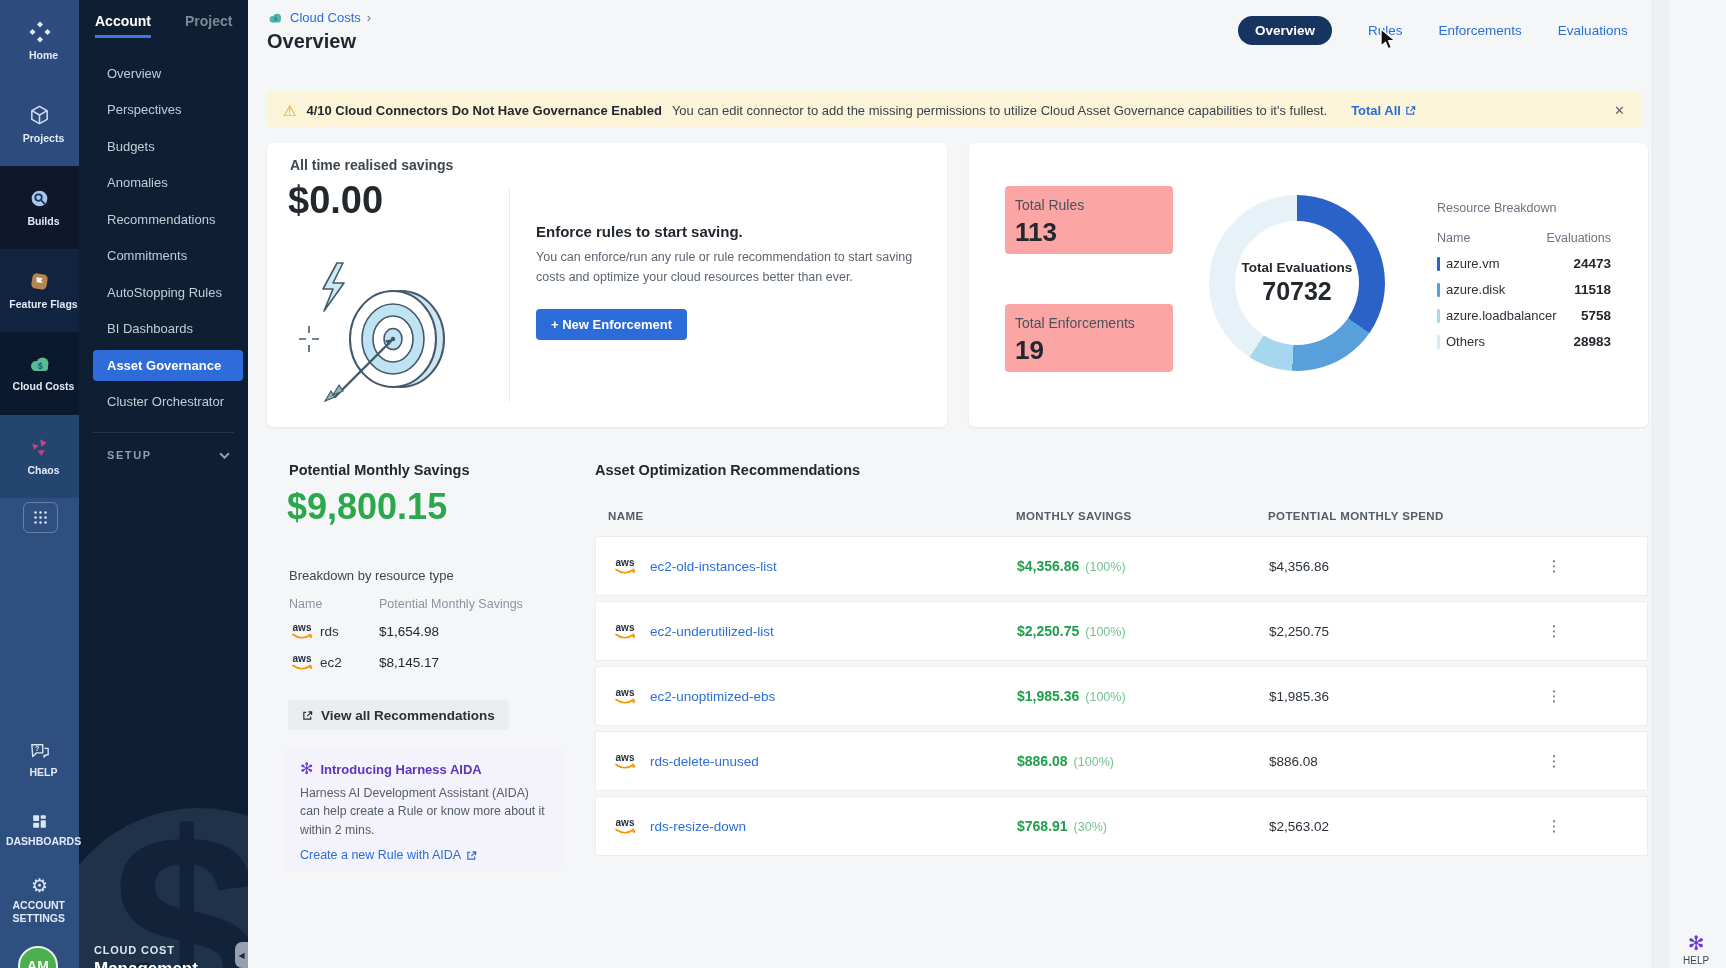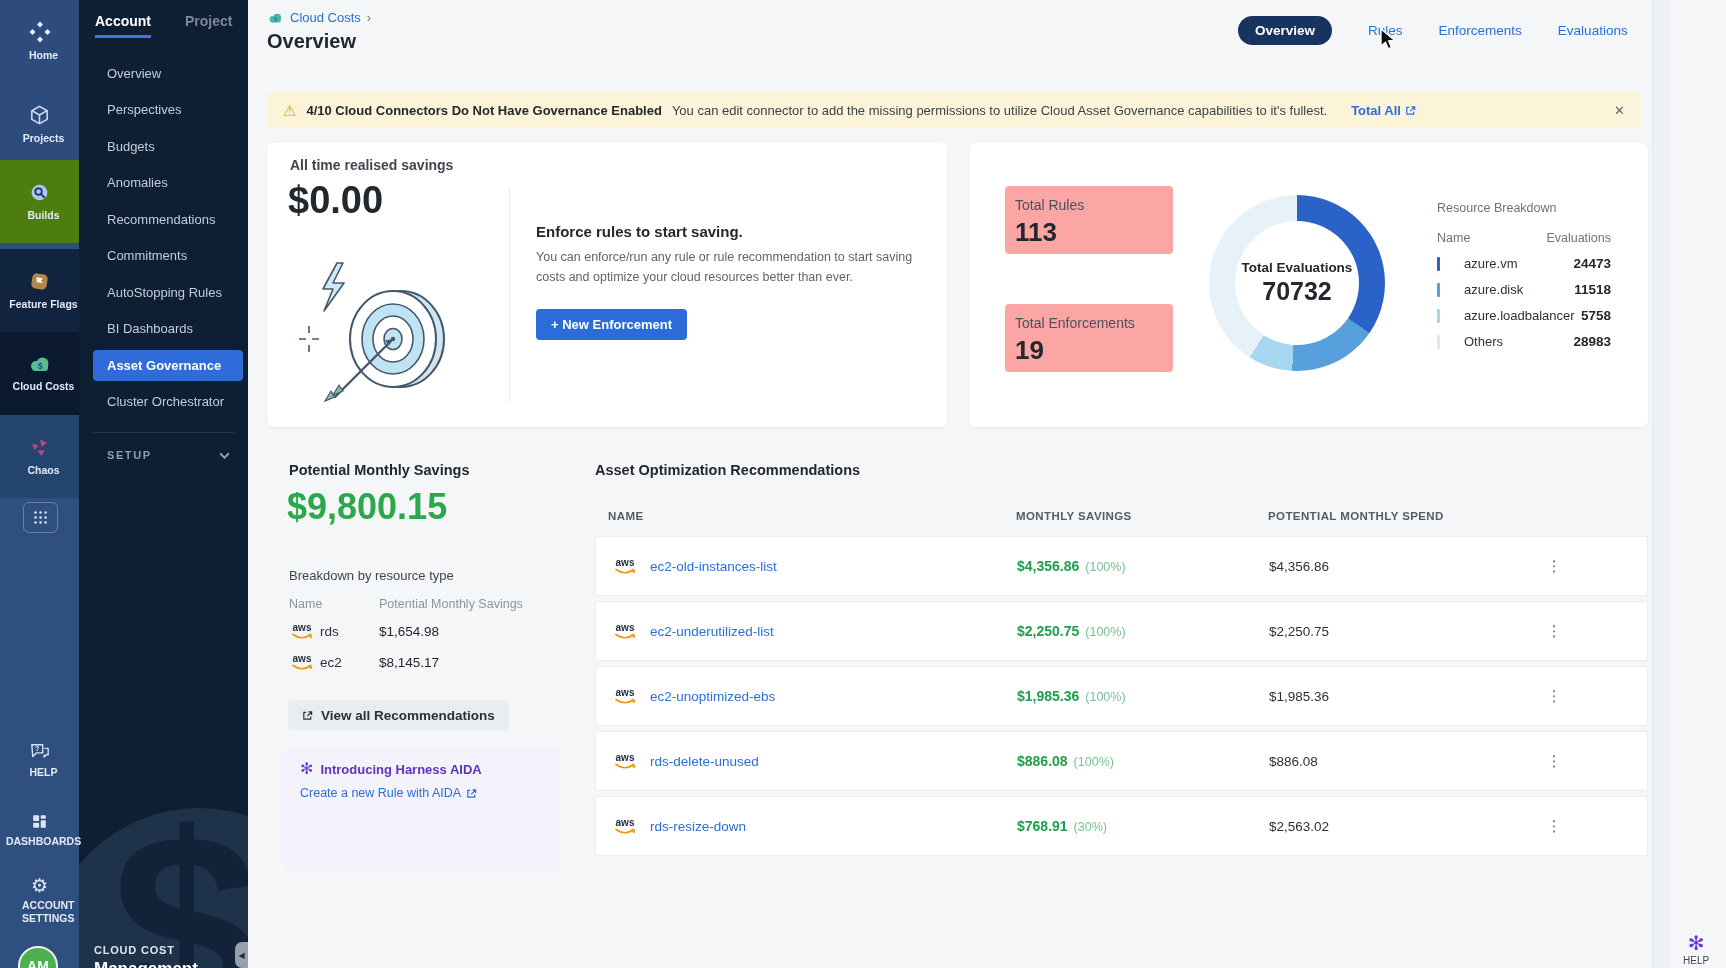--- a/index.html
+++ b/index.html
@@ -2,24 +2,24 @@
 <html><head>
 <meta charset="utf-8">
 <style>
   html,body{margin:0;padding:0;background:#dfe3e8;}
   #app{position:relative;width:1726px;height:968px;background:#f4f6f8;overflow:hidden;
        font-family:"Liberation Sans",sans-serif;-webkit-font-smoothing:antialiased;}
   
   #rail{position:absolute;left:0;top:0;width:79px;height:968px;background:#2e4f80;z-index:3;}
   .tile{position:absolute;left:0;width:79px;height:83px;display:flex;flex-direction:column;
         align-items:center;justify-content:center;gap:5px;cursor:pointer;}
-  .tile .lbl,.rail-b .lbl{font-size:10.5px;color:#e3eaf7;font-weight:600;text-align:right;line-height:1.25;padding-left:8px;}
+  .tile .lbl,.rail-b .lbl{font-size:10.5px;color:#e3eaf7;font-weight:600;text-align:left;line-height:1.25;padding-left:8px;}
   #tile-home{top:0;background:#2d4b7d;}
   #tile-projects{top:83px;background:#2d4b7d;}
-  #tile-builds{top:160px;background:#4d7c0f;}
+  #tile-builds{top:166px;background:#0f172a;}
   #tile-ff{top:249px;background:#10233f;}
   #tile-cc{top:332px;background:#0a192d;}
   #tile-chaos{top:415px;background:#24456f;}
   #rail-grid{position:absolute;top:502px;left:23px;width:33px;height:29px;border:1px solid rgba(255,255,255,.28);
              border-radius:6px;display:flex;align-items:center;justify-content:center;cursor:pointer;}
   .rail-b{position:absolute;width:79px;display:flex;flex-direction:column;align-items:center;gap:4px;cursor:pointer;}
   #rail-help{top:742px;} #rail-dash{top:812px;} #rail-settings{top:876px;}
   #rail-avatar{position:absolute;top:946px;left:18px;width:40px;height:40px;border-radius:50%;background:#4caf50;
                color:#fff;display:flex;align-items:center;justify-content:center;font-size:14px;font-weight:700;
                border:2px solid #e8f0e8;box-sizing:border-box;}
@@ -81,21 +81,21 @@
   #donut-wrap{position:absolute;left:240px;top:52px;width:176px;height:176px;}
   #donut{width:176px;height:176px;border-radius:50%;}
   #donut-hole{position:absolute;left:26px;top:26px;width:124px;height:124px;border-radius:50%;background:#fff;
               display:flex;flex-direction:column;align-items:center;justify-content:center;}
   .donut-lab{font-size:13.5px;font-weight:700;color:#23282e;}
   .donut-val{font-size:25px;font-weight:700;color:#23282e;margin-top:2px;}
   #legend{position:absolute;left:468px;top:58px;width:174px;}
   .legend-title{font-size:12.5px;color:#6a737f;}
   .legend-head{display:flex;justify-content:space-between;margin-top:16px;font-size:12.5px;color:#6a737f;}
   .legend-row{display:flex;justify-content:space-between;align-items:center;margin-top:11px;}
-  .legend-row .nm{display:flex;align-items:center;gap:24px;font-size:13px;color:#2c323a;}
+  .legend-row .nm{display:flex;align-items:center;gap:6px;font-size:13px;color:#2c323a;}
   .legend-row .bar{width:3px;height:14px;border-radius:1px;}
   .legend-row .val{font-size:13.5px;font-weight:600;color:#23282e;}
   
   #pms-title{position:absolute;left:289px;top:462px;font-size:14.5px;font-weight:600;color:#23282e;}
   #pms-value{position:absolute;left:287px;top:486px;font-size:36px;font-weight:700;color:#2aa84b;}
   #pms-sub{position:absolute;left:289px;top:568px;font-size:13px;color:#3f464e;}
   #pms-table{position:absolute;left:289px;top:597px;width:250px;}
   .pms-head{display:grid;grid-template-columns:90px 160px;font-size:12.5px;color:#8b95a0;}
   .pms-row{display:grid;grid-template-columns:90px 160px;align-items:center;margin-top:9px;}
   .pms-row .nm{display:flex;align-items:center;gap:5px;font-size:13.5px;color:#2c323a;}
@@ -422,20 +422,21 @@
       <path d="M7 2h3.5v3.5M10.2 2.3 5.8 6.7" fill="none" stroke="#2b3138" stroke-width="1.3"></path>
       </svg>
     <span>View all Recommendations</span>
   </div>
 
   <div id="aida-card">
     <div class="aida-head">
       <span class="aida-flower">✻</span>
       <span class="aida-title">Introducing Harness AIDA</span>
     </div>
+    <div class="aida-body">Harness AI Development Assistant (AIDA) can help create a Rule or know more about it within 2 mins.</div>
     <div class="aida-link">
       <span>Create a new Rule with AIDA</span>
       <svg class="ext" viewBox="0 0 12 12">
         <path d="M4.5 2.5H2v7.5h7.5V7" fill="none" stroke="#2a6fd6" stroke-width="1.3"></path>
         <path d="M7 2h3.5v3.5M10.2 2.3 5.8 6.7" fill="none" stroke="#2a6fd6" stroke-width="1.3"></path>
         </svg>
     </div>
   </div>
 
   <div id="rec-title">Asset Optimization Recommendations</div>

